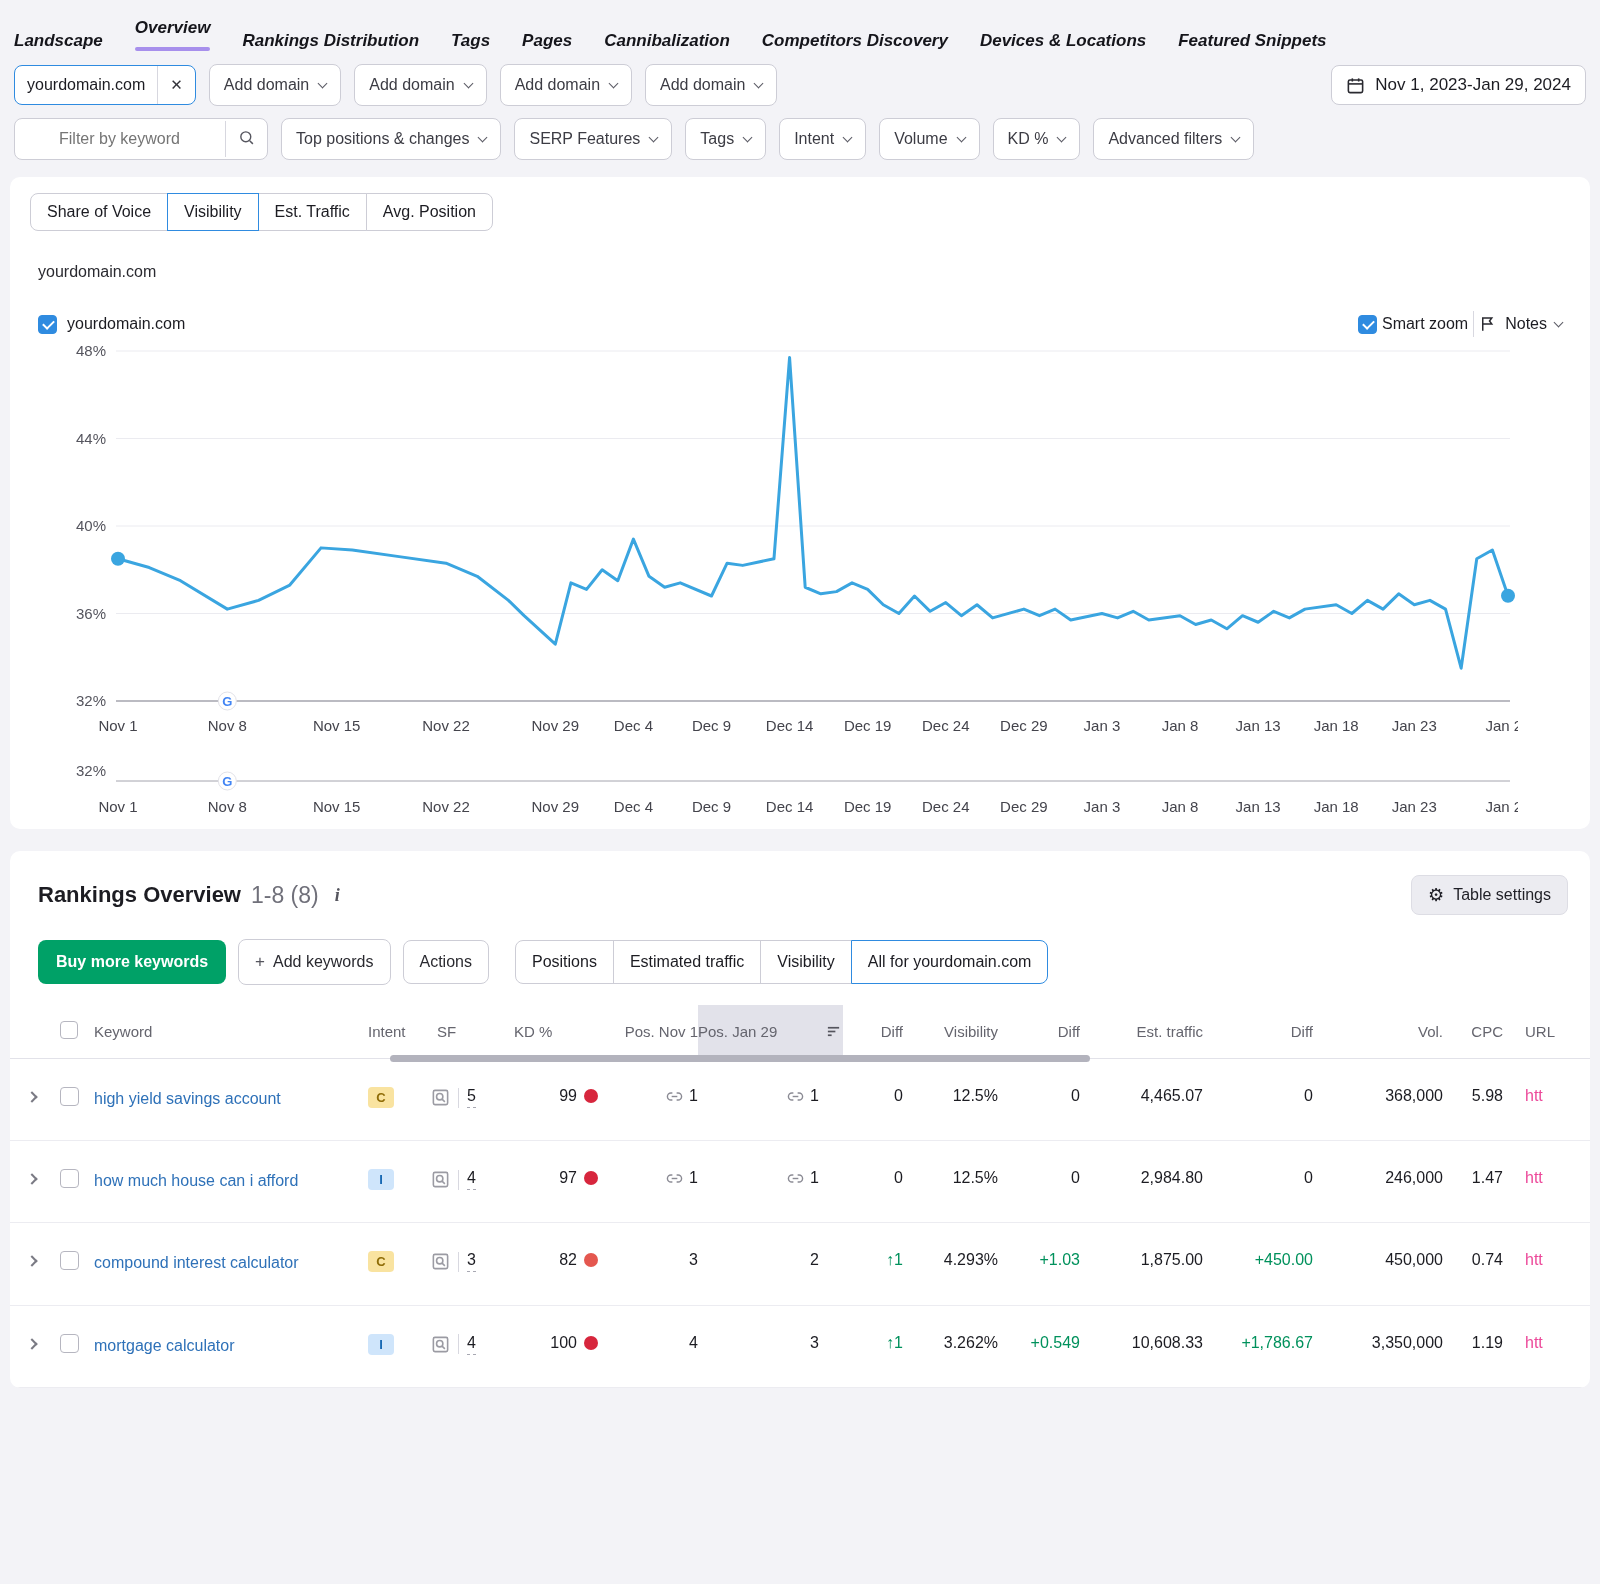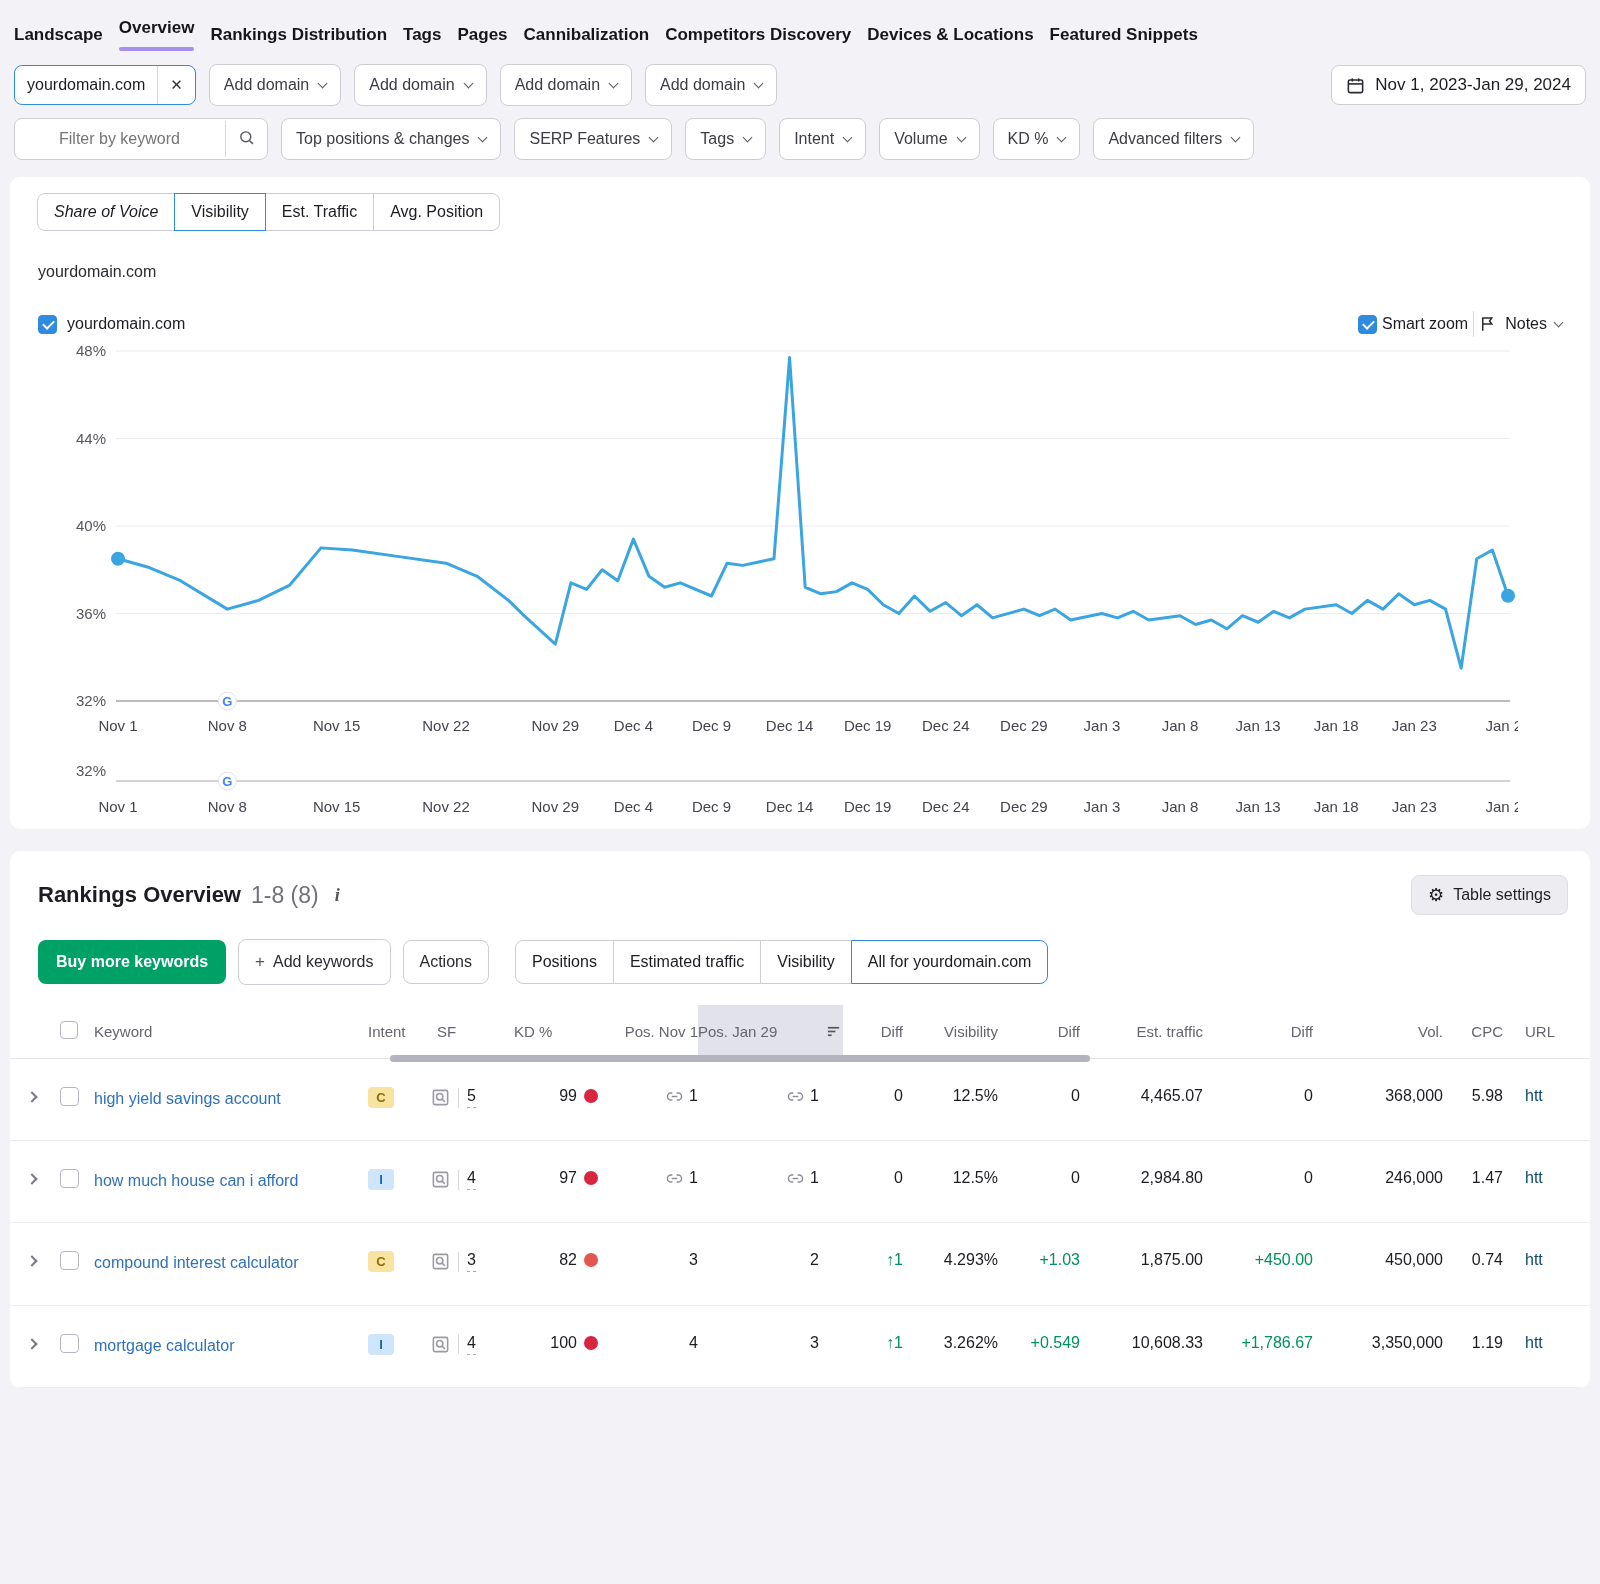--- a/index.html
+++ b/index.html
@@ -1,20 +1,20 @@
 <!DOCTYPE html>
 <html><head>
 <meta charset="utf-8">
 <style>
   * { box-sizing:border-box; }
   body { margin:0; width:1600px; height:1584px; overflow:hidden; background:#f3f3f7;
          font-family:"Liberation Sans",sans-serif; color:#1c1c22; }
 
   
-  .topnav { display:flex; gap:16px; padding:18px 14px 4px; align-items:center; }
+  .topnav { display:flex; gap:32px; padding:18px 14px 4px; align-items:flex-end;font-style:italic; }
   .nav-item { font-size:17px; font-weight:700; color:#15151b; cursor:pointer; white-space:nowrap; }
   .nav-item.active .ul { display:block; height:4px; background:#a78fec; border-radius:3px; margin-top:9px; }
   .nav-item .ul { display:none; }
 
   
   .filter-row { display:flex; align-items:center; padding:9px 14px 3px; gap:13px; }
   .chip { display:flex; align-items:center; gap:10px; background:#fff; border:1px solid #cdcdd6;
           border-radius:8px; padding:11px 14px; font-size:16px; color:#3c3c44; cursor:pointer; white-space:nowrap; }
   .domain-chip { background:#fff; border:1.5px solid #2f8be0; border-radius:8px; display:flex; align-items:center;
                  padding:0 0 0 12px; font-size:16px; color:#1c1c22; }
@@ -31,21 +31,21 @@
                     color:#333; background:transparent; font-family:inherit; }
   .kw-input .search-btn { border:none; background:none; border-left:1px solid #d7d7df; padding:8px 12px; cursor:pointer; }
 
   
   .card { background:#fff; border-radius:10px; margin:0 10px; }
   .chart-card { margin-top:14px; padding:16px 0 6px; }
 
   .metric-tabs { display:flex; margin:0 0 32px 16px; }
   .mtab { border:1px solid #cdcdd6; padding:9px 16px; font-size:16px; margin-left:-1px; background:#fff;
           color:#1c1c22; cursor:pointer; }
-  .mtab:first-child { border-radius:8px 0 0 8px; margin-left:11px;font-style:italic; }
+  .mtab:first-child { border-radius:8px 0 0 8px; margin-left:4px; }
   .mtab:last-child { border-radius:0 8px 8px 0; }
   .mtab.active { border:1.5px solid #2f8be0; position:relative; z-index:2; }
 
   .summary { margin-left:28px; }
   .sum-domain { font-size:16px; color:#2a2a30; margin-bottom:12px; }
   .sum-value { font-size:33px; font-weight:700; letter-spacing:.5px; }
   .sum-change { font-size:15px; color:#d13a52; margin-left:8px; font-weight:400; }
 
   .legend-row { display:flex; align-items:center; margin:30px 28px 2px; font-size:16px; }
   .cb { width:19px; height:19px; border:1.5px solid #b6b6c0; border-radius:4px; background:#fff;
@@ -107,21 +107,21 @@
   .badge.c { background:#f9e3a0; color:#8f6c07; }
   .badge.i { background:#cfe5fb; color:#1869b3; }
   .c-sf { display:flex; align-items:center; gap:8px; }
   .c-sf .vsep { width:1px; height:20px; background:#d8d8e0; }
   .sf-num { border-bottom:1.5px dashed #a8a8b2; padding-bottom:2px; cursor:pointer; }
   .c-kd { display:flex; align-items:center; justify-content:flex-end; gap:7px; }
   .kd-dot { width:14px; height:14px; border-radius:50%; background:#d7263d; display:inline-block; }
   .c-pos { display:flex; align-items:center; justify-content:flex-end; gap:6px; }
   .num { text-align:right; }
   .grn { color:#00915c; }
-  .url-link { color:#0c4a6e; cursor:pointer; }
+  .url-link { color:#ec4899; cursor:pointer; }
   .icon-gray { color:#8b8b94; }
 </style>
 </head>
 <body>
 
 <div class="topnav">
   <div class="nav-item"><span>Landscape</span></div>
   <div class="nav-item active"><span>Overview</span><div class="ul"></div></div>
   <div class="nav-item"><span>Rankings Distribution</span></div>
   <div class="nav-item"><span>Tags</span></div>

